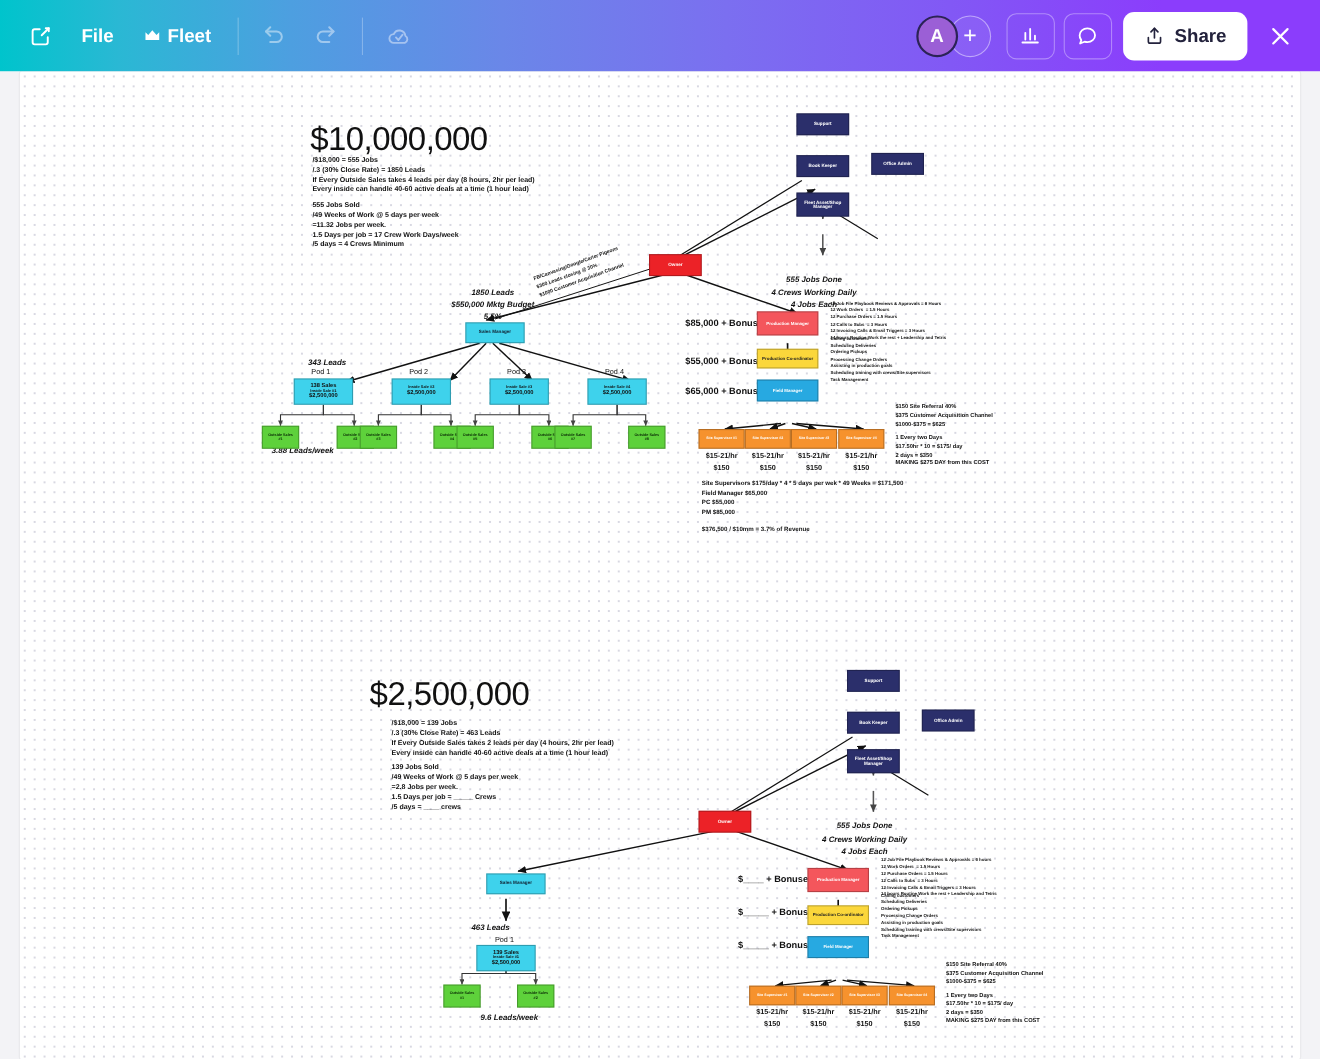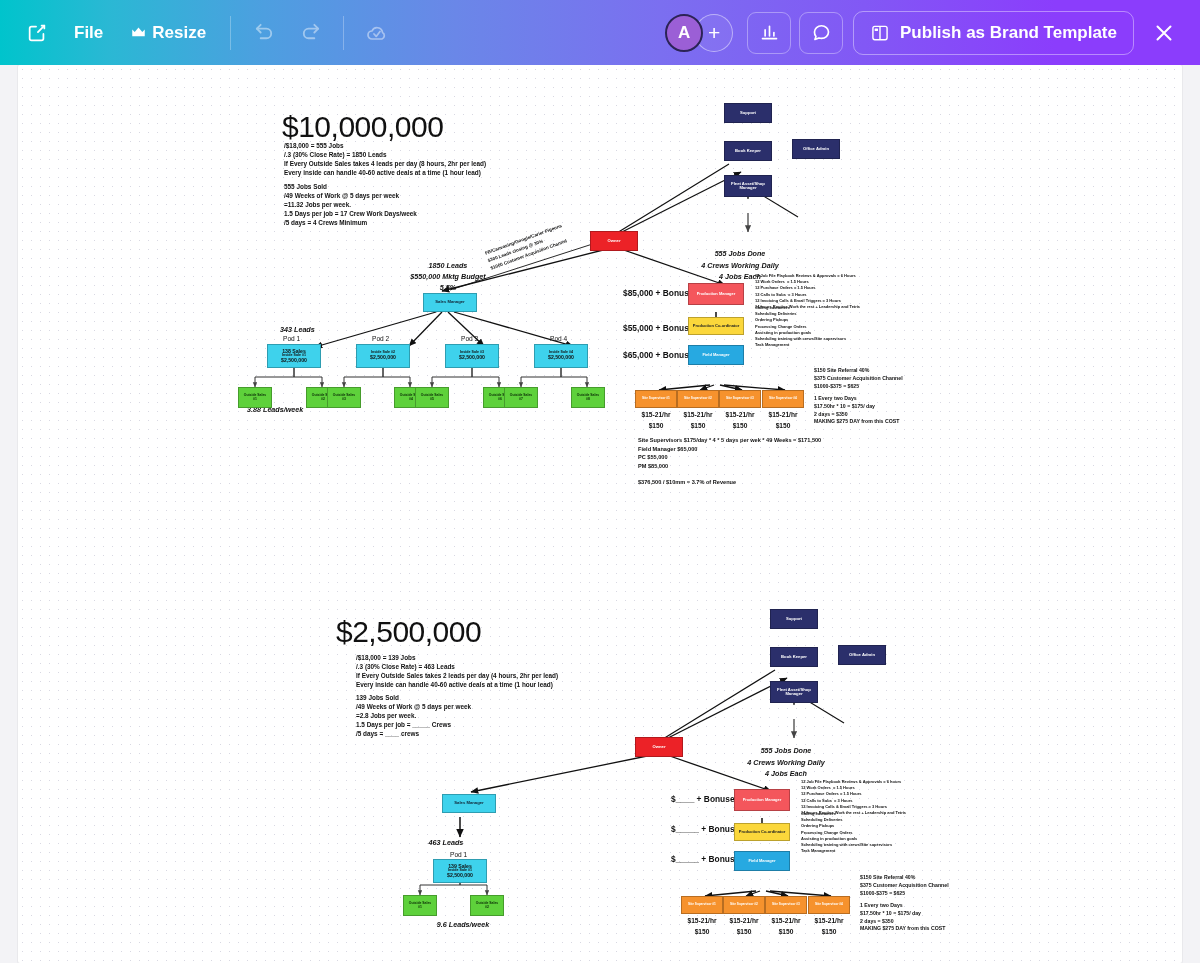--- a/index.html
+++ b/index.html
@@ -107,21 +107,21 @@
         <path d="M19 13v5a2 2 0 0 1-2 2H6a2 2 0 0 1-2-2V7a2 2 0 0 1 2-2h5"></path>
       </svg>
   </div>
   <div class="tb-text">File</div>
   <div class="tb-text">
     <span style="margin-right:6px;display:inline-flex">
       <svg width="15" height="13" viewBox="0 0 24 20" fill="#fff">
           <path d="M2 5l4 4 6-7 6 7 4-4v11H2z"></path>
         </svg>
     </span>
-    <span>Resize</span>
+    <span>Fleet</span>
   </div>
   <div class="tb-sep"></div>
   <div class="tb-icon tb-dim">
     <svg width="23" height="23" viewBox="0 0 24 24" fill="none" stroke="#fff" stroke-width="1.9" stroke-linecap="round" stroke-linejoin="round">
         <path d="M4 8h10a5 5 0 0 1 0 10H8"></path>
         <path d="M8 4L4 8l4 4"></path>
       </svg>
   </div>
   <div class="tb-icon tb-dim">
     <svg width="23" height="23" viewBox="0 0 24 24" fill="none" stroke="#fff" stroke-width="1.9" stroke-linecap="round" stroke-linejoin="round">
@@ -149,29 +149,29 @@
         <path d="M7 16V9"></path>
         <path d="M12 16V5"></path>
         <path d="M17 16v-4"></path>
       </svg>
   </div>
   <div class="tb-box">
     <svg width="21" height="21" viewBox="0 0 24 24" fill="none" stroke="#fff" stroke-width="1.9" stroke-linejoin="round">
         <path d="M20 11.5c0 4-3.6 7.2-8 7.2-1 0-2-.17-2.9-.48L4.5 20l1.2-3.5A7 7 0 0 1 4 11.5C4 7.5 7.6 4.3 12 4.3s8 3.2 8 7.2z"></path>
       </svg>
   </div>
-  <div class="brand-btn">
+  <div class="share-btn">
     <span style="display:inline-flex">
-      <svg width="20" height="20" viewBox="0 0 24 24" fill="none" stroke="#fff" stroke-width="1.7">
-          <rect x="3.5" y="4" width="17" height="16" rx="2.2"></rect>
-          <path d="M12 4v16"></path>
-          <rect x="5.6" y="6.5" width="4" height="3.2" rx=".6" fill="#fff" stroke="none"></rect>
+      <svg width="19" height="19" viewBox="0 0 24 24" fill="none" stroke="#23223c" stroke-width="1.9" stroke-linecap="round" stroke-linejoin="round">
+          <path d="M12 3.5v11"></path>
+          <path d="M8 7.5l4-4 4 4"></path>
+          <path d="M5 14v4.5a2 2 0 0 0 2 2h10a2 2 0 0 0 2-2V14"></path>
         </svg>
     </span>
-    <span>Publish as Brand Template</span>
+    <span>Share</span>
   </div>
   <div class="close-x">
     <svg width="24" height="24" viewBox="0 0 24 24" fill="none" stroke="#fff" stroke-width="2" stroke-linecap="round">
         <path d="M5.5 5.5l13 13M18.5 5.5l-13 13"></path>
       </svg>
   </div>
 </div>
 
 <div class="canvas-wrap">
  <div class="page">

